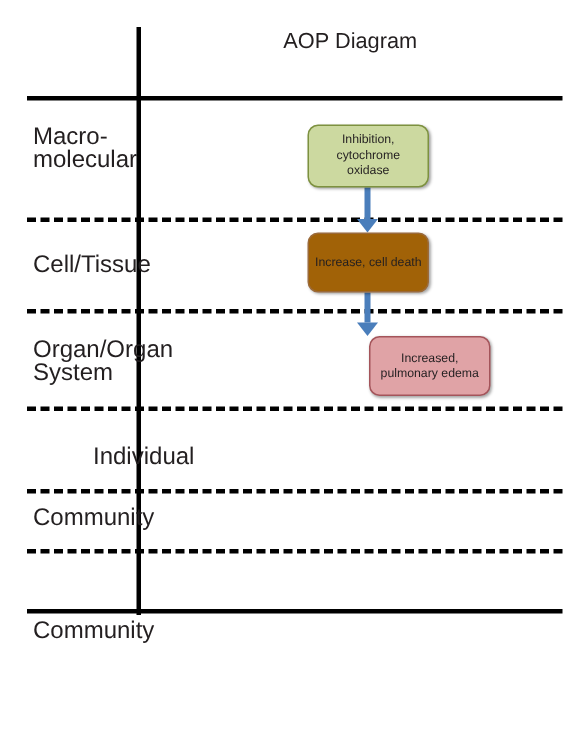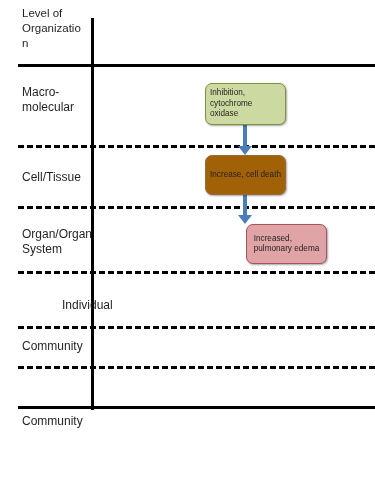--- a/index.html
+++ b/index.html
@@ -69,36 +69,37 @@
     text-align: center;
     font-size: 14.5px;
     color: #231f20;
   }
 
   
   .row-label {
     position: absolute;
     left: 22px;
     width: 70px;
-    font-size: 12px;
+    font-size: 16px;
     line-height: 14.5px;
     color: #231f20;
     white-space: pre-line;
   }
 
   
   .node {
     position: absolute;
     box-sizing: border-box;
     border-radius: 7px;
     border-width: 1.2px;
     border-style: solid;
     display: flex;
     align-items: center;
     justify-content: center;
+    text-align: center;
     font-size: 8.2px;
     line-height: 10.5px;
     color: #231f20;
     white-space: pre-line;
     padding: 2px 4px;
     box-shadow: 1px 1px 2px rgba(0,0,0,0.35);
   }
 
   
   .arrow {
@@ -122,23 +123,21 @@
     border-top-style: solid;
     border-top-width: 9px;
     border-top-color: #4a7ebb;
   }
 </style>
 </head>
 <body>
 
 <div id="diagram-root">
 
-  <div class="axis-title">Level of
-Organizatio
-n</div>
+  <div class="chart-title">AOP Diagram</div>
 
   <div class="v-axis"></div>
   <div class="h-rule top"></div>
   <div class="h-rule bottom"></div>
 
   <div id="separator-layer">
       <div class="dash-rule" style="top: 145px;"></div>
       <div class="dash-rule" style="top: 206px;"></div>
       <div class="dash-rule" style="top: 271px;"></div>
       <div class="dash-rule" style="top: 326px;"></div>

